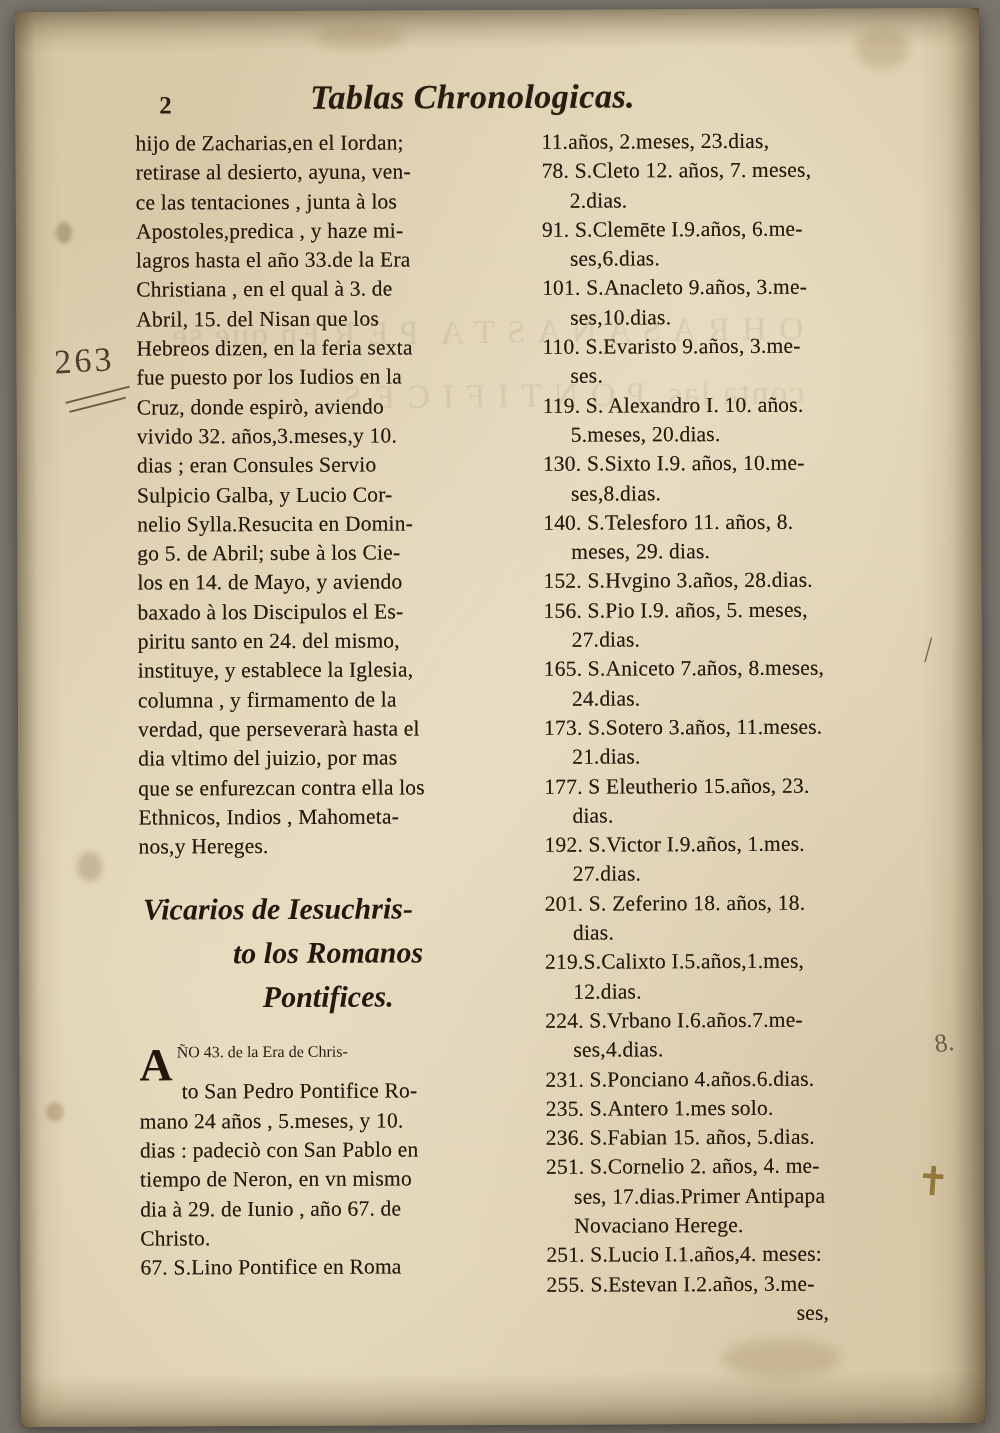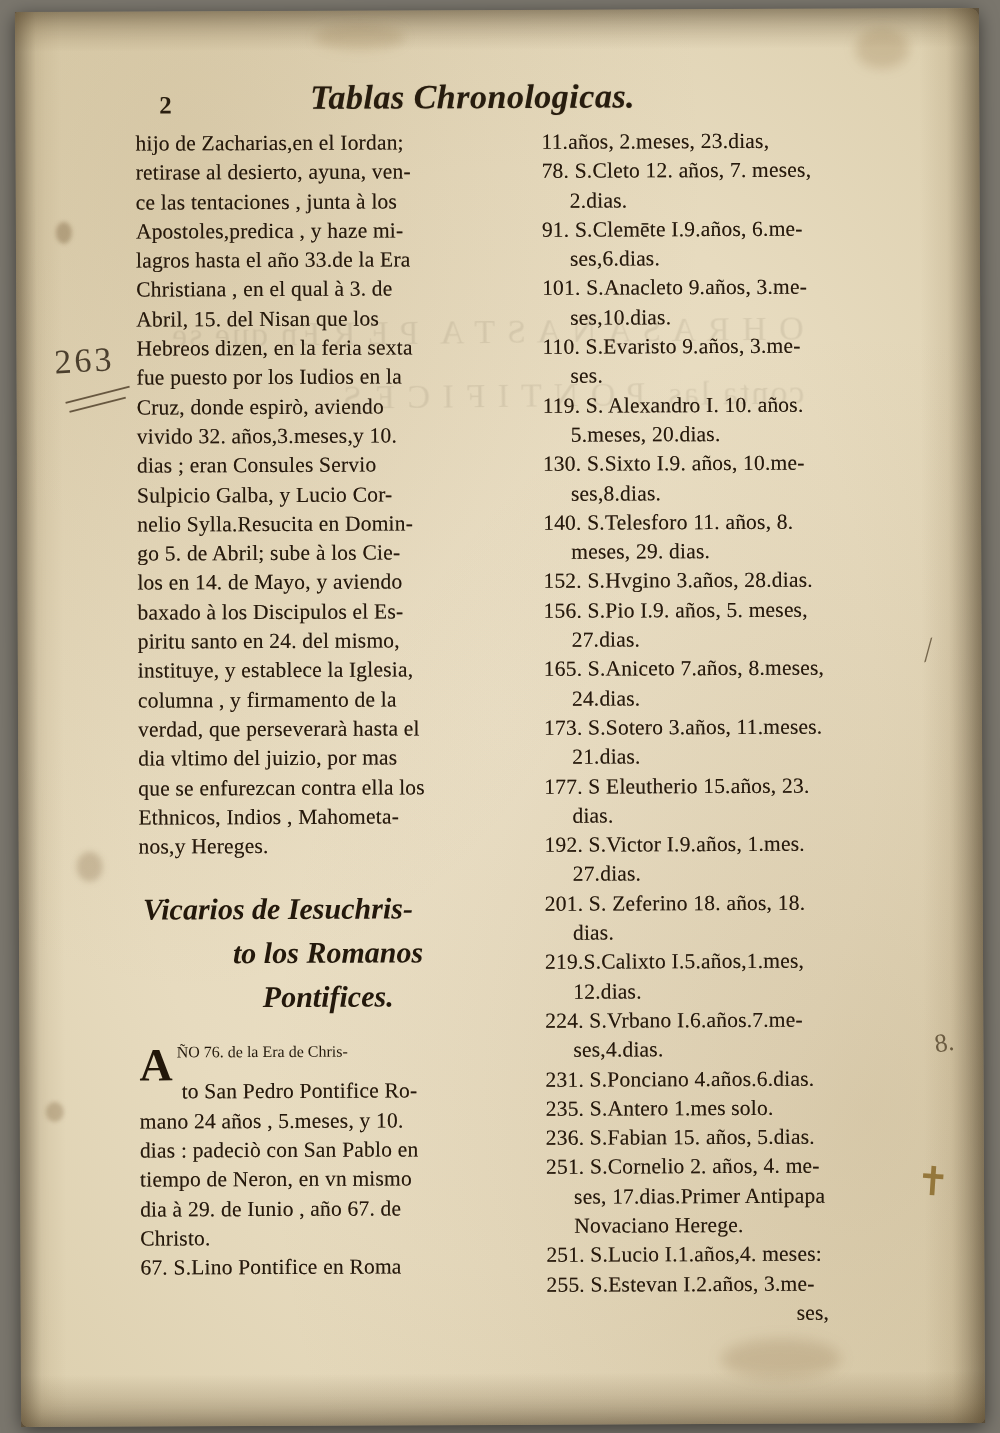--- a/index.html
+++ b/index.html
@@ -243,21 +243,21 @@
 
           <div class="sectitle">
             <span class="l1">Vicarios de Iesuchris-</span>
             <span class="l2">to los Romanos</span>
             <span class="l3">Pontifices.</span>
           </div>
 
           <div class="blk" style="margin-top:24px;">
             <div class="dropcapline">
               <span class="dropcap">A</span>
-              <span class="line">ÑO 76. de la Era de Chris-</span>
+              <span class="line">ÑO 43. de la Era de Chris-</span>
             </div>
             <div class="line" style="margin-left:42px;">to San Pedro Pontifice Ro-</div>
             <div class="line">mano 24  años , 5.meses, y 10.</div>
             <div class="line">dias : padeciò con San Pablo en</div>
             <div class="line">tiempo de Neron, en vn mismo</div>
             <div class="line">dia à 29. de Iunio , año 67. de</div>
             <div class="line">Christo.</div>
             <div class="line">67. S.Lino Pontifice en Roma</div>
           </div>
         </div>

